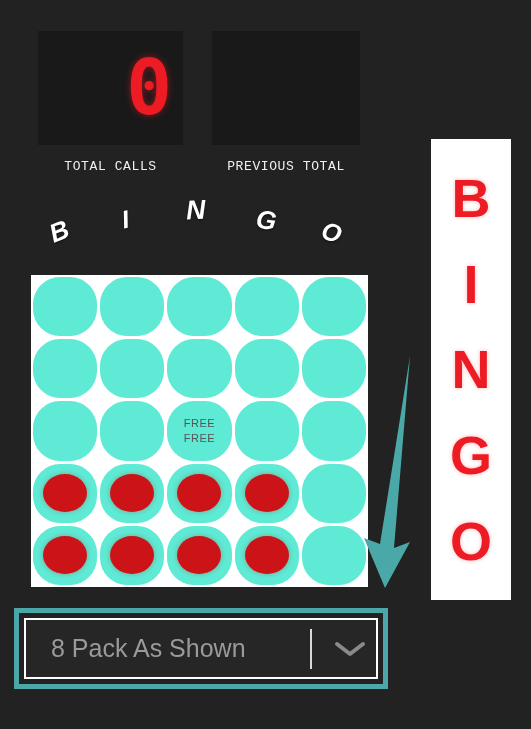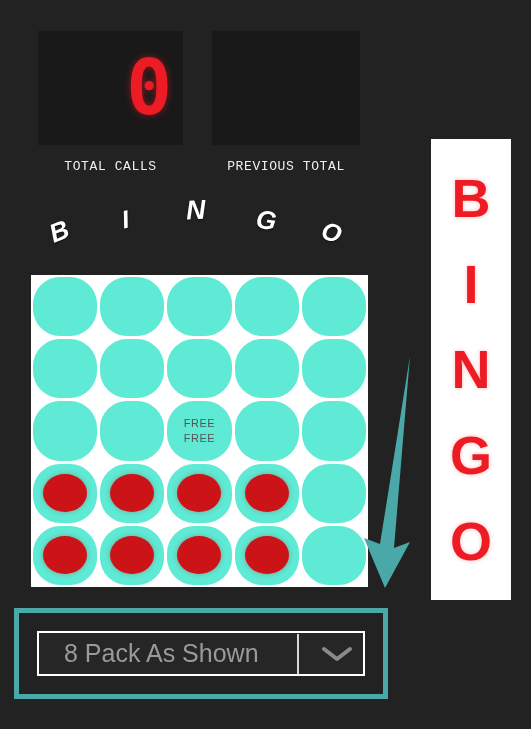--- a/index.html
+++ b/index.html
@@ -134,25 +134,25 @@
     height: 240px;
     pointer-events: none;
   }
 
   
   .dropdown-outer {
     position: absolute;
     left: 14px;
     top: 608px;
     width: 374px;
-    height: 91px;
+    height: 81px;
     border: 5px solid #4BA8A8;
     box-sizing: border-box;
     background: #222222;
-    padding: 18px;
+    padding: 5px;
   }
   .dropdown-inner {
     width: 100%;
     height: 100%;
     box-sizing: border-box;
     border: 2px solid #ffffff;
     background: #262626;
     display: flex;
     align-items: center;
     position: relative;

